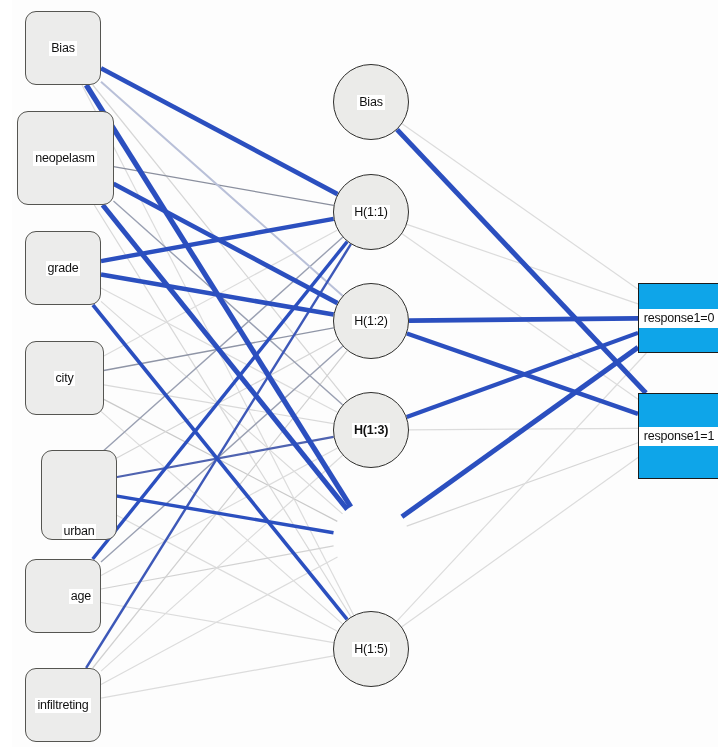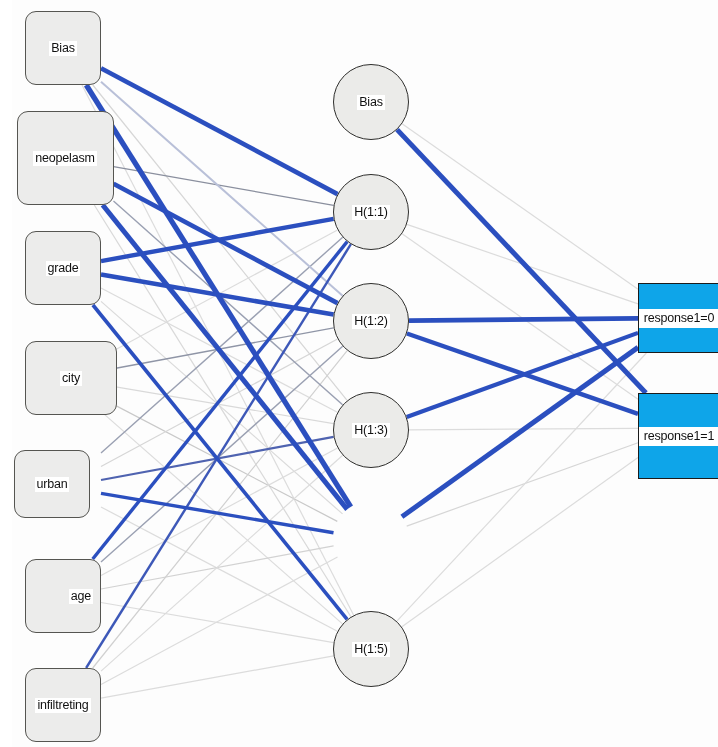--- a/index.html
+++ b/index.html
@@ -156,42 +156,42 @@
   <div id="node-layer">
       <div class="input-node" style="left: 13px; top: 11px; width: 76px; height: 74px;">
         <span class="nlabel">Bias</span>
       </div>
       <div class="input-node" style="left: 4.5px; top: 111px; width: 97px; height: 94px;">
         <span class="nlabel">neopelasm</span>
       </div>
       <div class="input-node" style="left: 13px; top: 231px; width: 76px; height: 74px;">
         <span class="nlabel">grade</span>
       </div>
-      <div class="input-node" style="left: 13px; top: 341px; width: 92px; height: 74px;">
+      <div class="input-node" style="left: 13px; top: 341px; width: 79px; height: 74px;">
         <span class="nlabel">city</span>
       </div>
-      <div class="input-node" style="left: 2px; top: 450px; width: 76px; height: 68px;">
+      <div class="input-node" style="left: 29px; top: 450px; width: 76px; height: 90px; align-items: flex-end;">
         <span class="nlabel">urban</span>
       </div>
       <div class="input-node" style="left: 13px; top: 559px; width: 76px; height: 74px; padding-left: 36px;">
         <span class="nlabel">age</span>
       </div>
       <div class="input-node" style="left: 13px; top: 668px; width: 76px; height: 74px;">
         <span class="nlabel">infiltreting</span>
       </div>
       <div class="hidden-node" style="left: 321px; top: 64px; width: 76px; height: 76px;">
         <span class="nlabel">Bias</span>
       </div>
       <div class="hidden-node" style="left: 321px; top: 174px; width: 76px; height: 76px; align-items: center;">
         <span class="nlabel">H(1:1)</span>
       </div>
       <div class="hidden-node" style="left: 321px; top: 283px; width: 76px; height: 76px;">
         <span class="nlabel">H(1:2)</span>
       </div>
-      <div class="hidden-node" style="left: 321px; top: 392px; width: 76px; height: 76px;">
+      <div class="hidden-node" style="left: 321px; top: 392px; width: 76px; height: 76px; font-weight: bold;">
         <span class="nlabel">H(1:3)</span>
       </div>
       <div class="hidden-node" style="left: 321px; top: 611px; width: 76px; height: 76px;">
         <span class="nlabel">H(1:5)</span>
       </div>
       <div class="output-node" style="left: 626px; top: 283px; width: 82px; height: 70px;">
         <span class="nlabel">response1=0</span>
       </div>
       <div class="output-node" style="left: 626px; top: 393px; width: 82px; height: 86px;">
         <span class="nlabel">response1=1</span>

